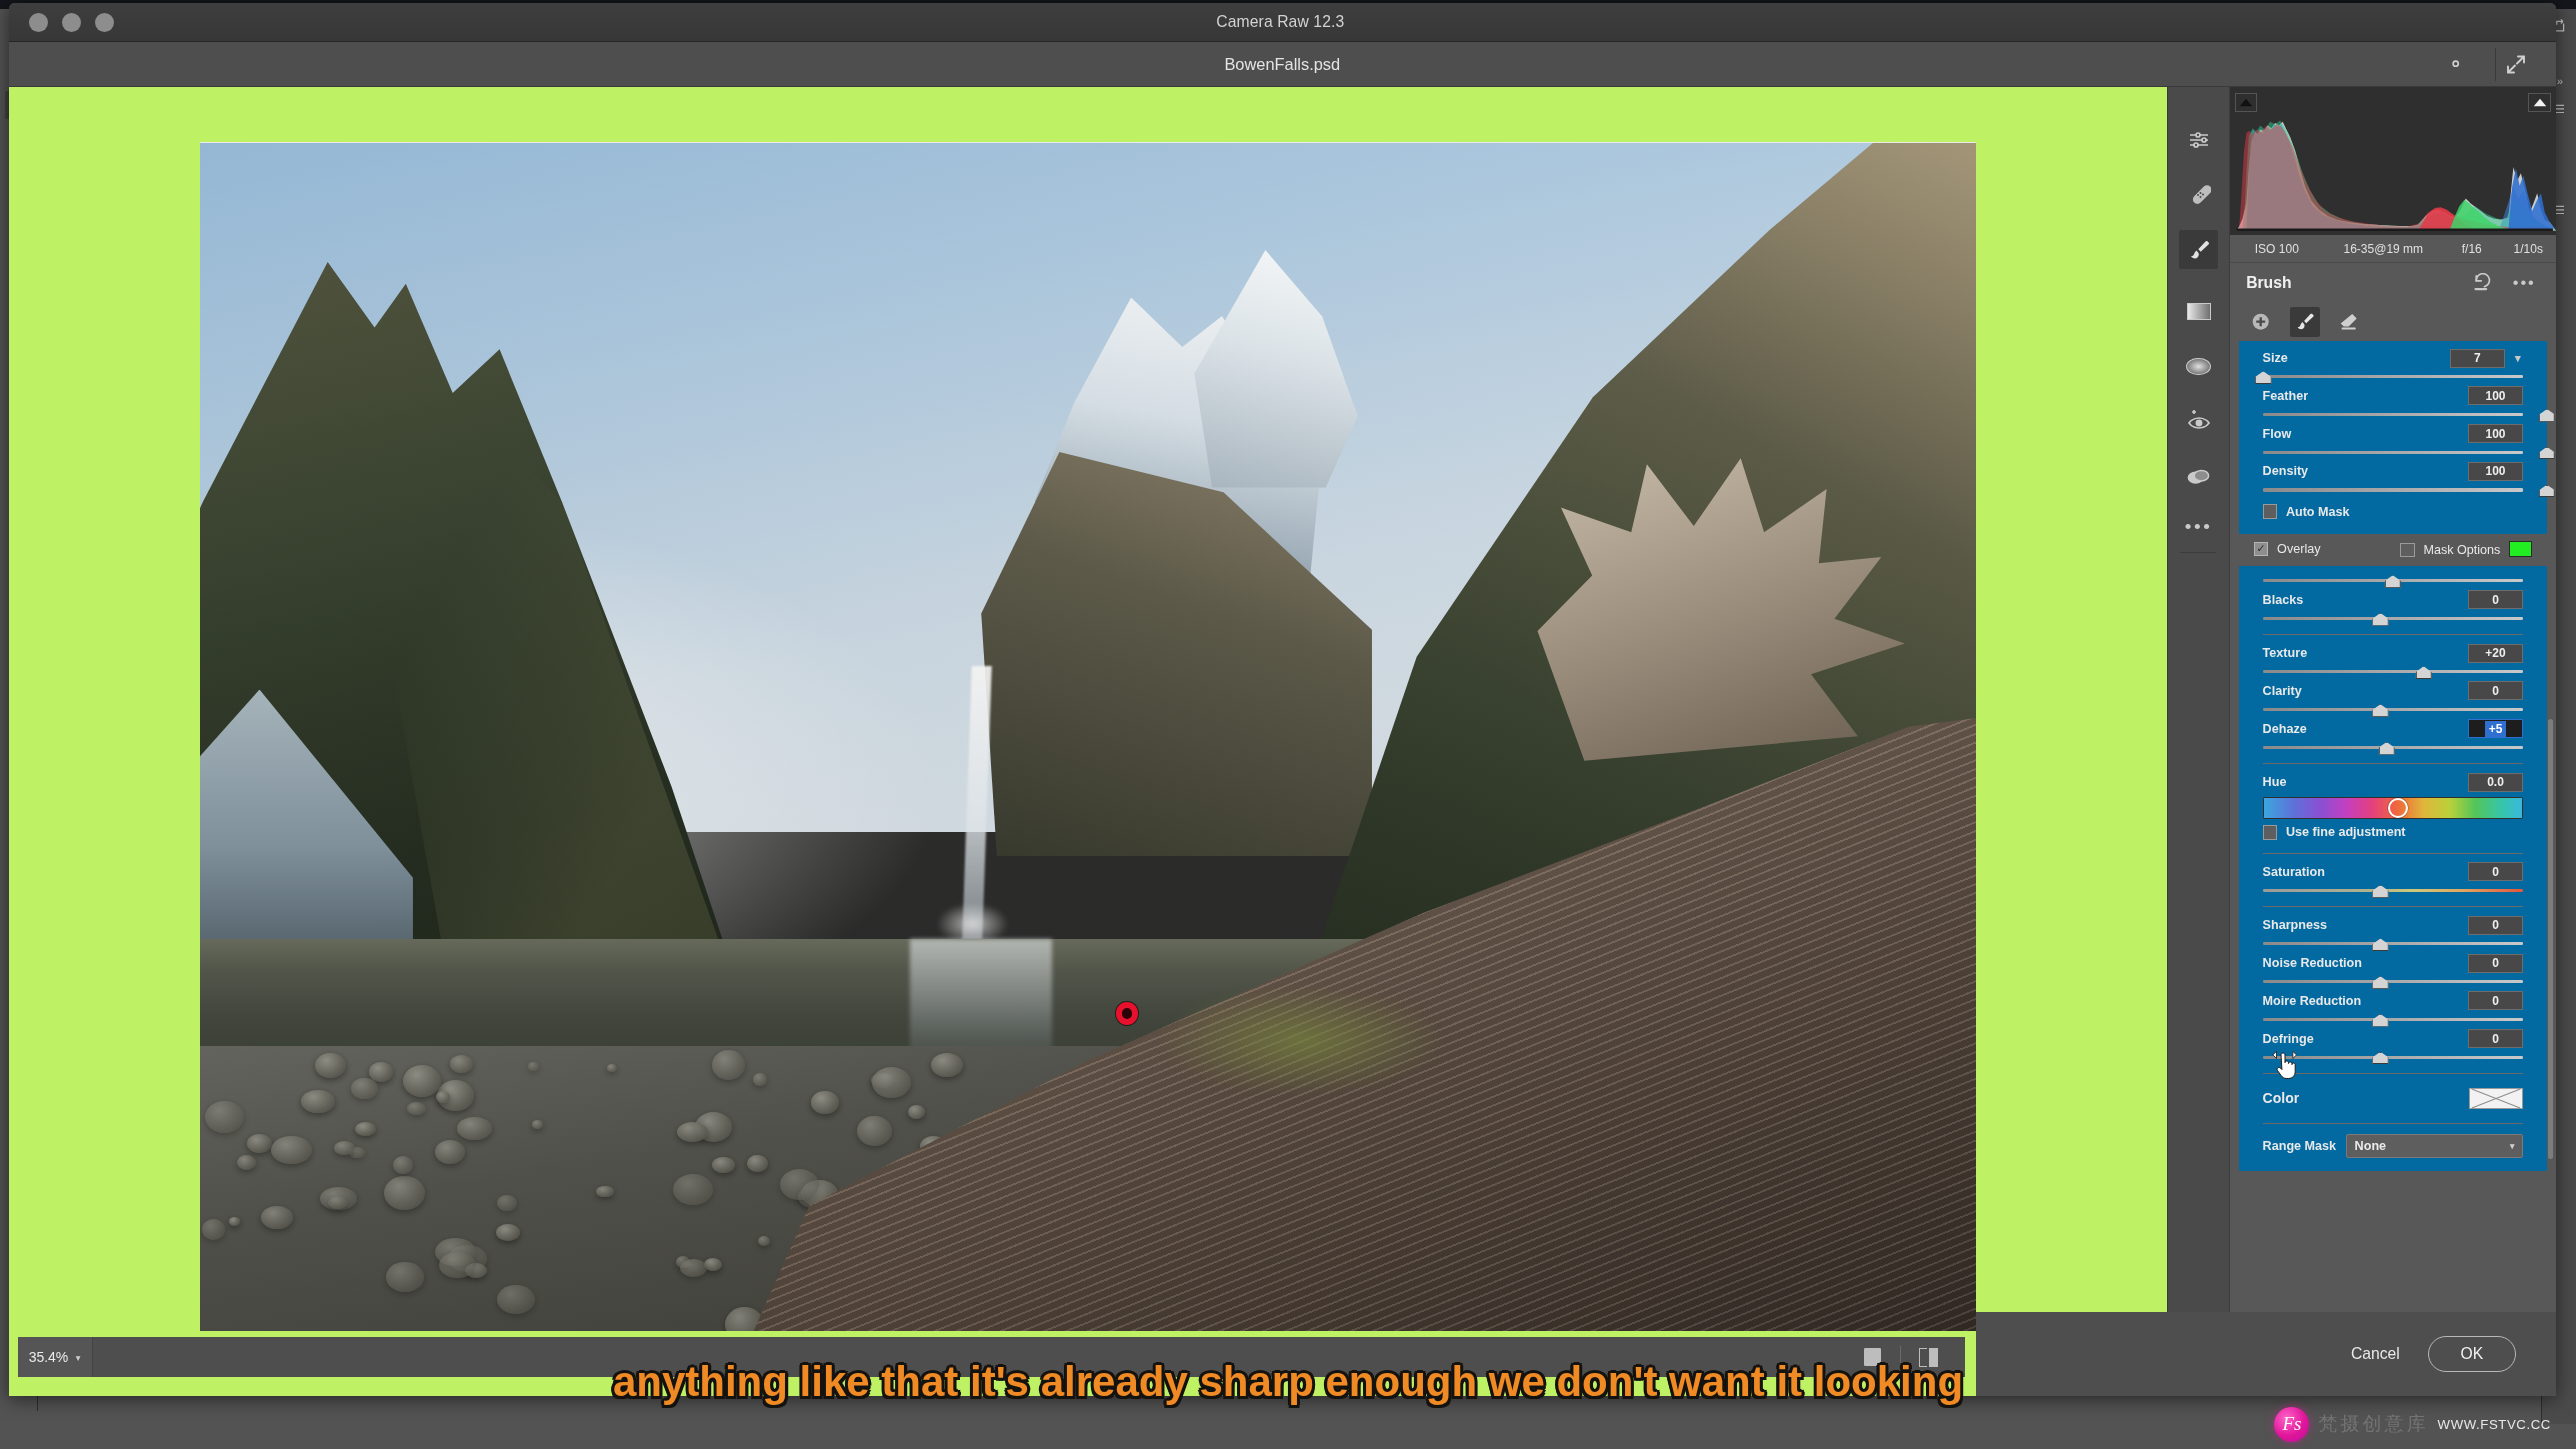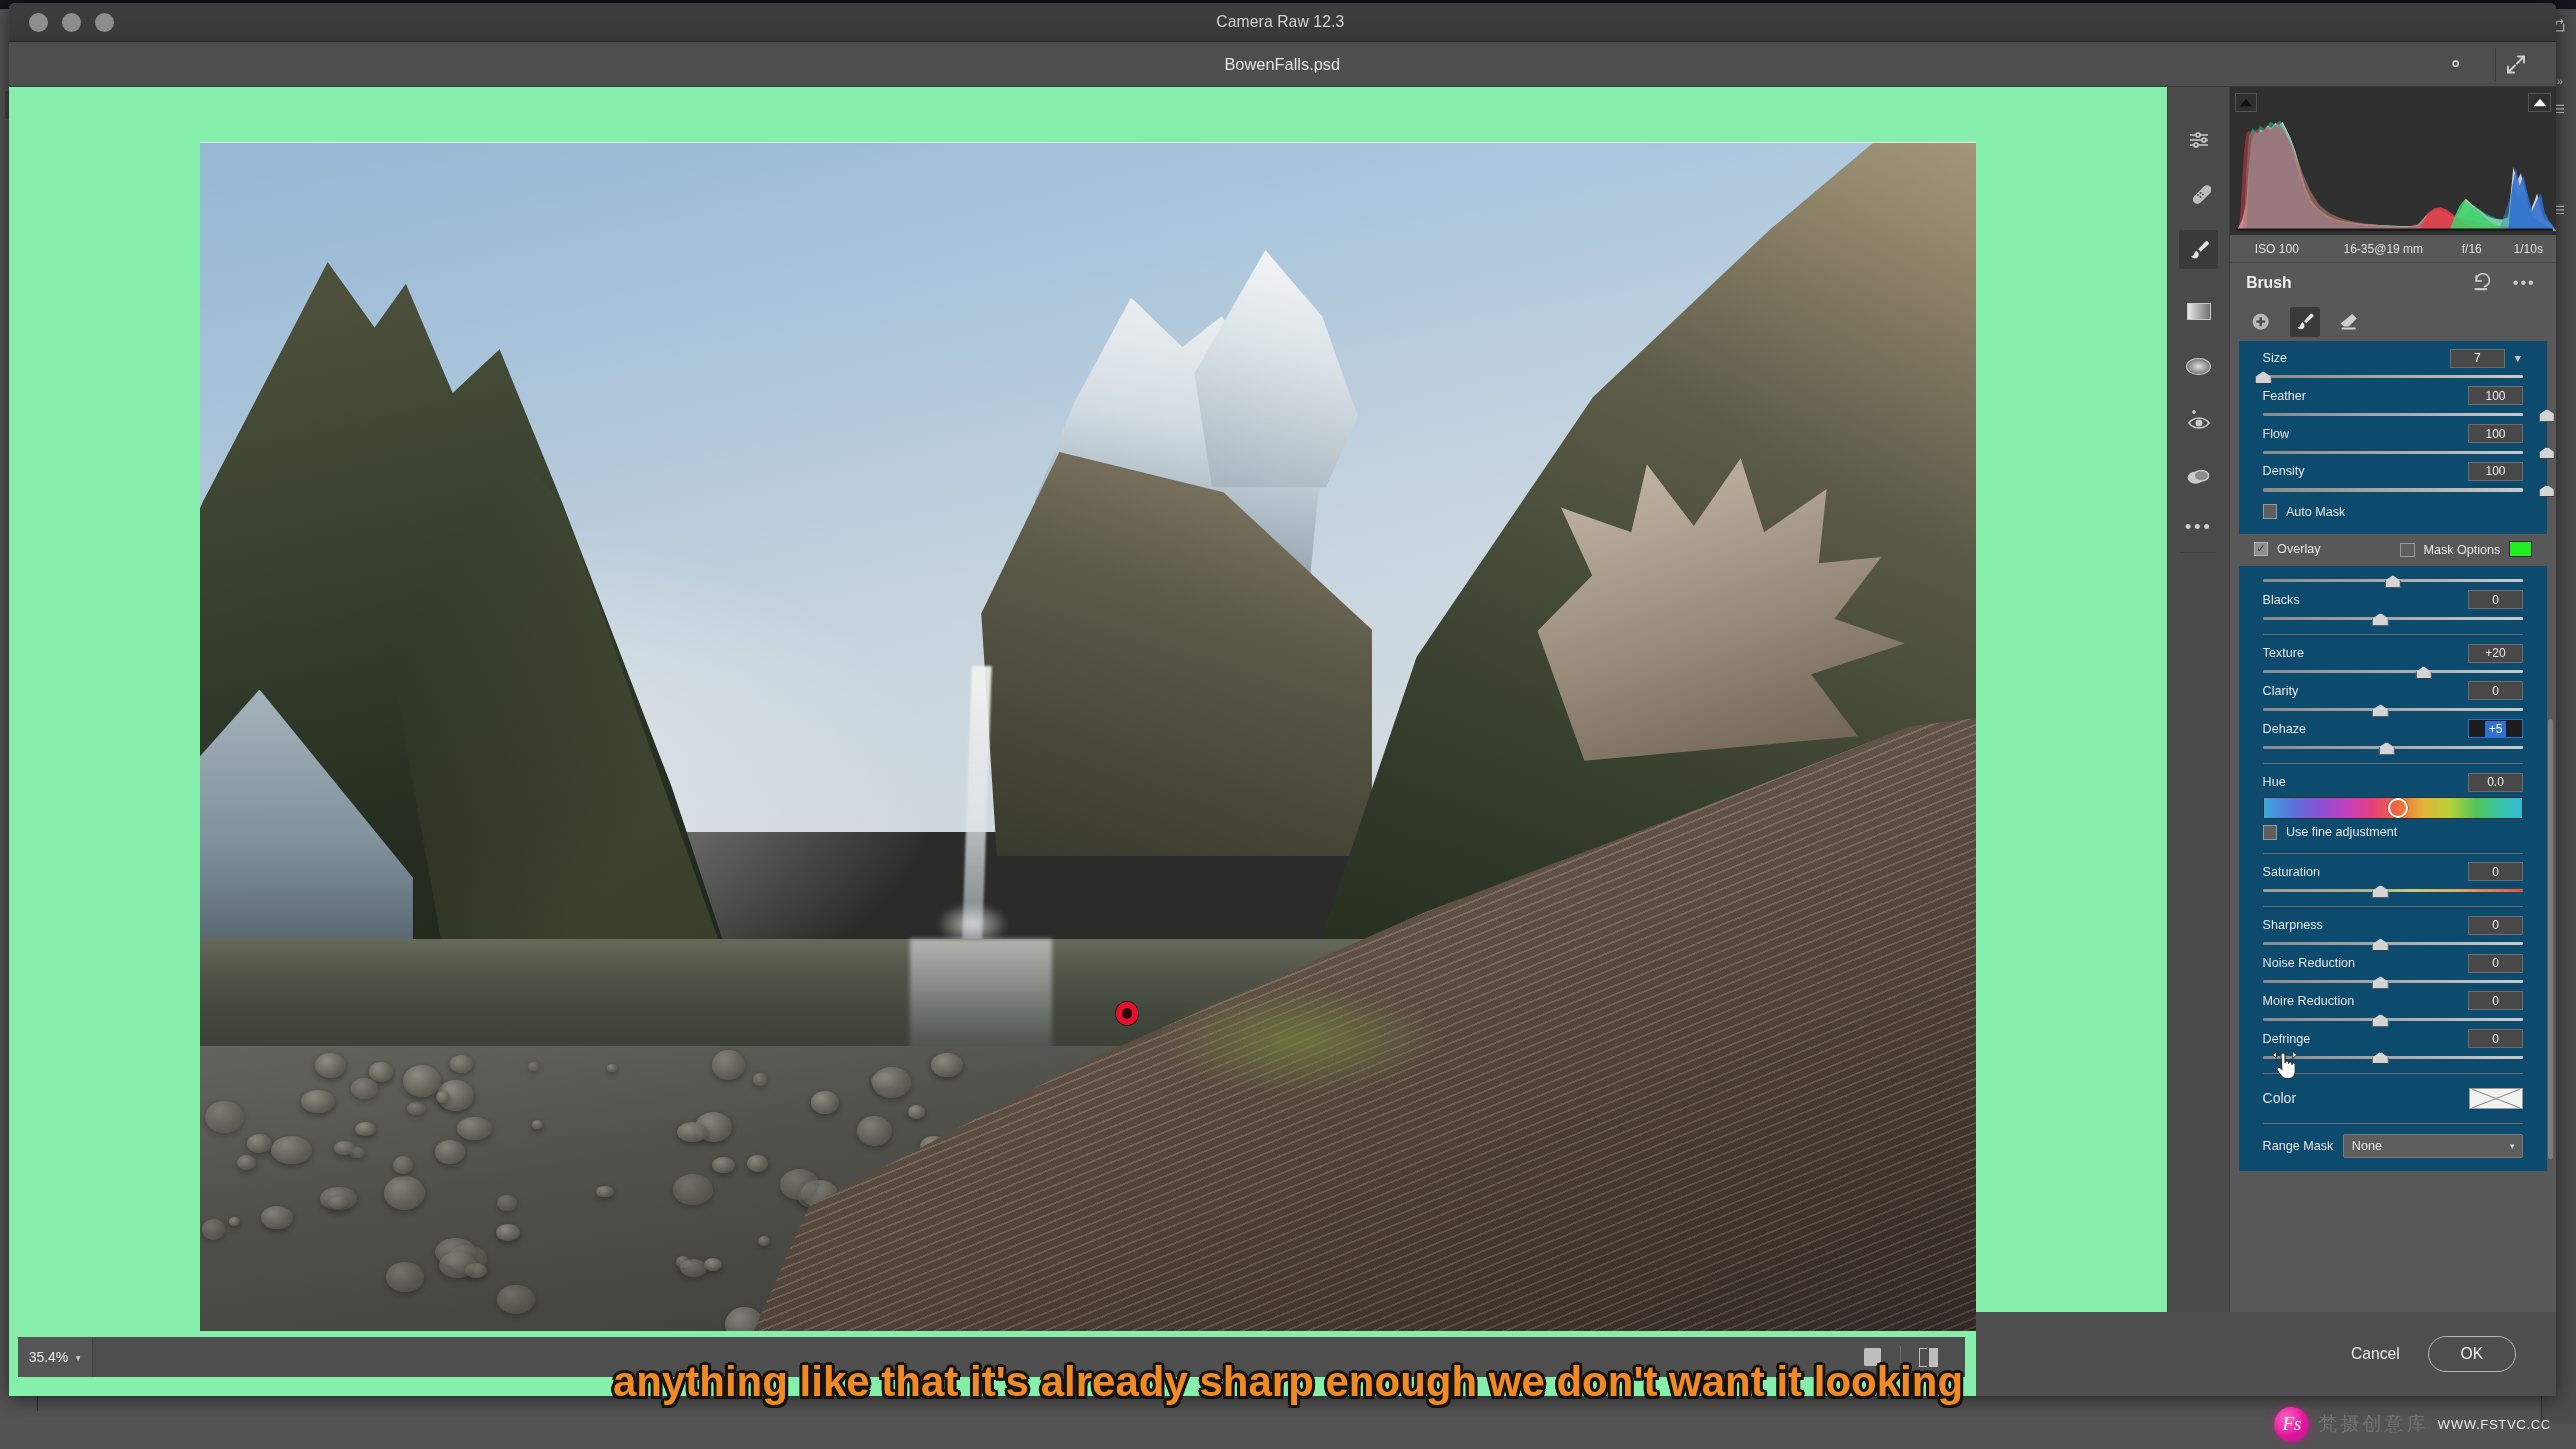--- a/index.html
+++ b/index.html
@@ -93,21 +93,21 @@
     width: 28px; height: 28px; display: flex; align-items: center; justify-content: center;
   }
   .cr-expand {
     position: absolute; right: 24px; top: 50%; transform: translateY(-50%);
     width: 31px; height: 31px; display: flex; align-items: center; justify-content: center;
   }
   .subbar-div { position: absolute; right: 60px; top: 6.3px; width: 0.6px; height: 33px; background: #3a3a3a; }
 
   
   .cr-body { position: relative; height: 1309px; display: flex; }
-  .preview-col { position: relative; flex: 1; background: #86efac; }
+  .preview-col { position: relative; flex: 1; background: #bef264; }
 
   .canvas-wrap {
     position: absolute; left: 191px; top: 55px; width: 1776px; height: 1189px;
     background: #2a2a2a;
     overflow: hidden;
     border-top: 1.9px solid #eaeaea;
   }
   .photo { position: absolute; inset: 0; }
 
   
@@ -300,21 +300,21 @@
   .panel-head .ttl { color: #f0f0f0; font-size: 15.7px; font-weight: bold; }
   .ph-icon { position: absolute; width: 25px; height: 21.4px; display: flex; align-items: center; justify-content: center; color: #c9c9c9; }
 
   .brush-modes { height: 39px; display: flex; align-items: center; gap: 14px; padding-left: 16.4px; }
   .bm {
     width: 30px; height: 30px; display: flex; align-items: center; justify-content: center;
     color: #cfcfcf; border-radius: 2.5px;
   }
   .bm.sel { background: #3a3a3a; }
 
-  .group { background: #0c4a6e; padding: 6.3px 0 8.8px; margin: 0 8.8px; border-radius: 1.3px; }
+  .group { background: #0369a1; padding: 6.3px 0 8.8px; margin: 0 8.8px; border-radius: 1.3px; font-weight: bold; }
 
   .slider-row { position: relative; height: 21.4px; display: flex; align-items: center; padding: 0 24px 0 24px; }
   .slider-row .lbl { color: #e9e9e9; font-size: 12.6px; flex: 1; }
   .val-box {
     min-width: 55px; height: 19px; background: #484848; border: 0.6px solid #6d6d6d;
     color: #eeeeee; font-size: 12px; display: flex; align-items: center; justify-content: center;
   }
   .val-box.editing { background: #1d1d1d; border-color: #2f6fd0; padding: 0; }
   .val-box.editing .sel-txt { background: #2f6fd0; color: #fff; padding: 0 3.8px; height: 16.4px; line-height: 16.4px; display: inline-block; }
   .track-row { position: relative; height: 16.4px; padding: 0 24px; }

